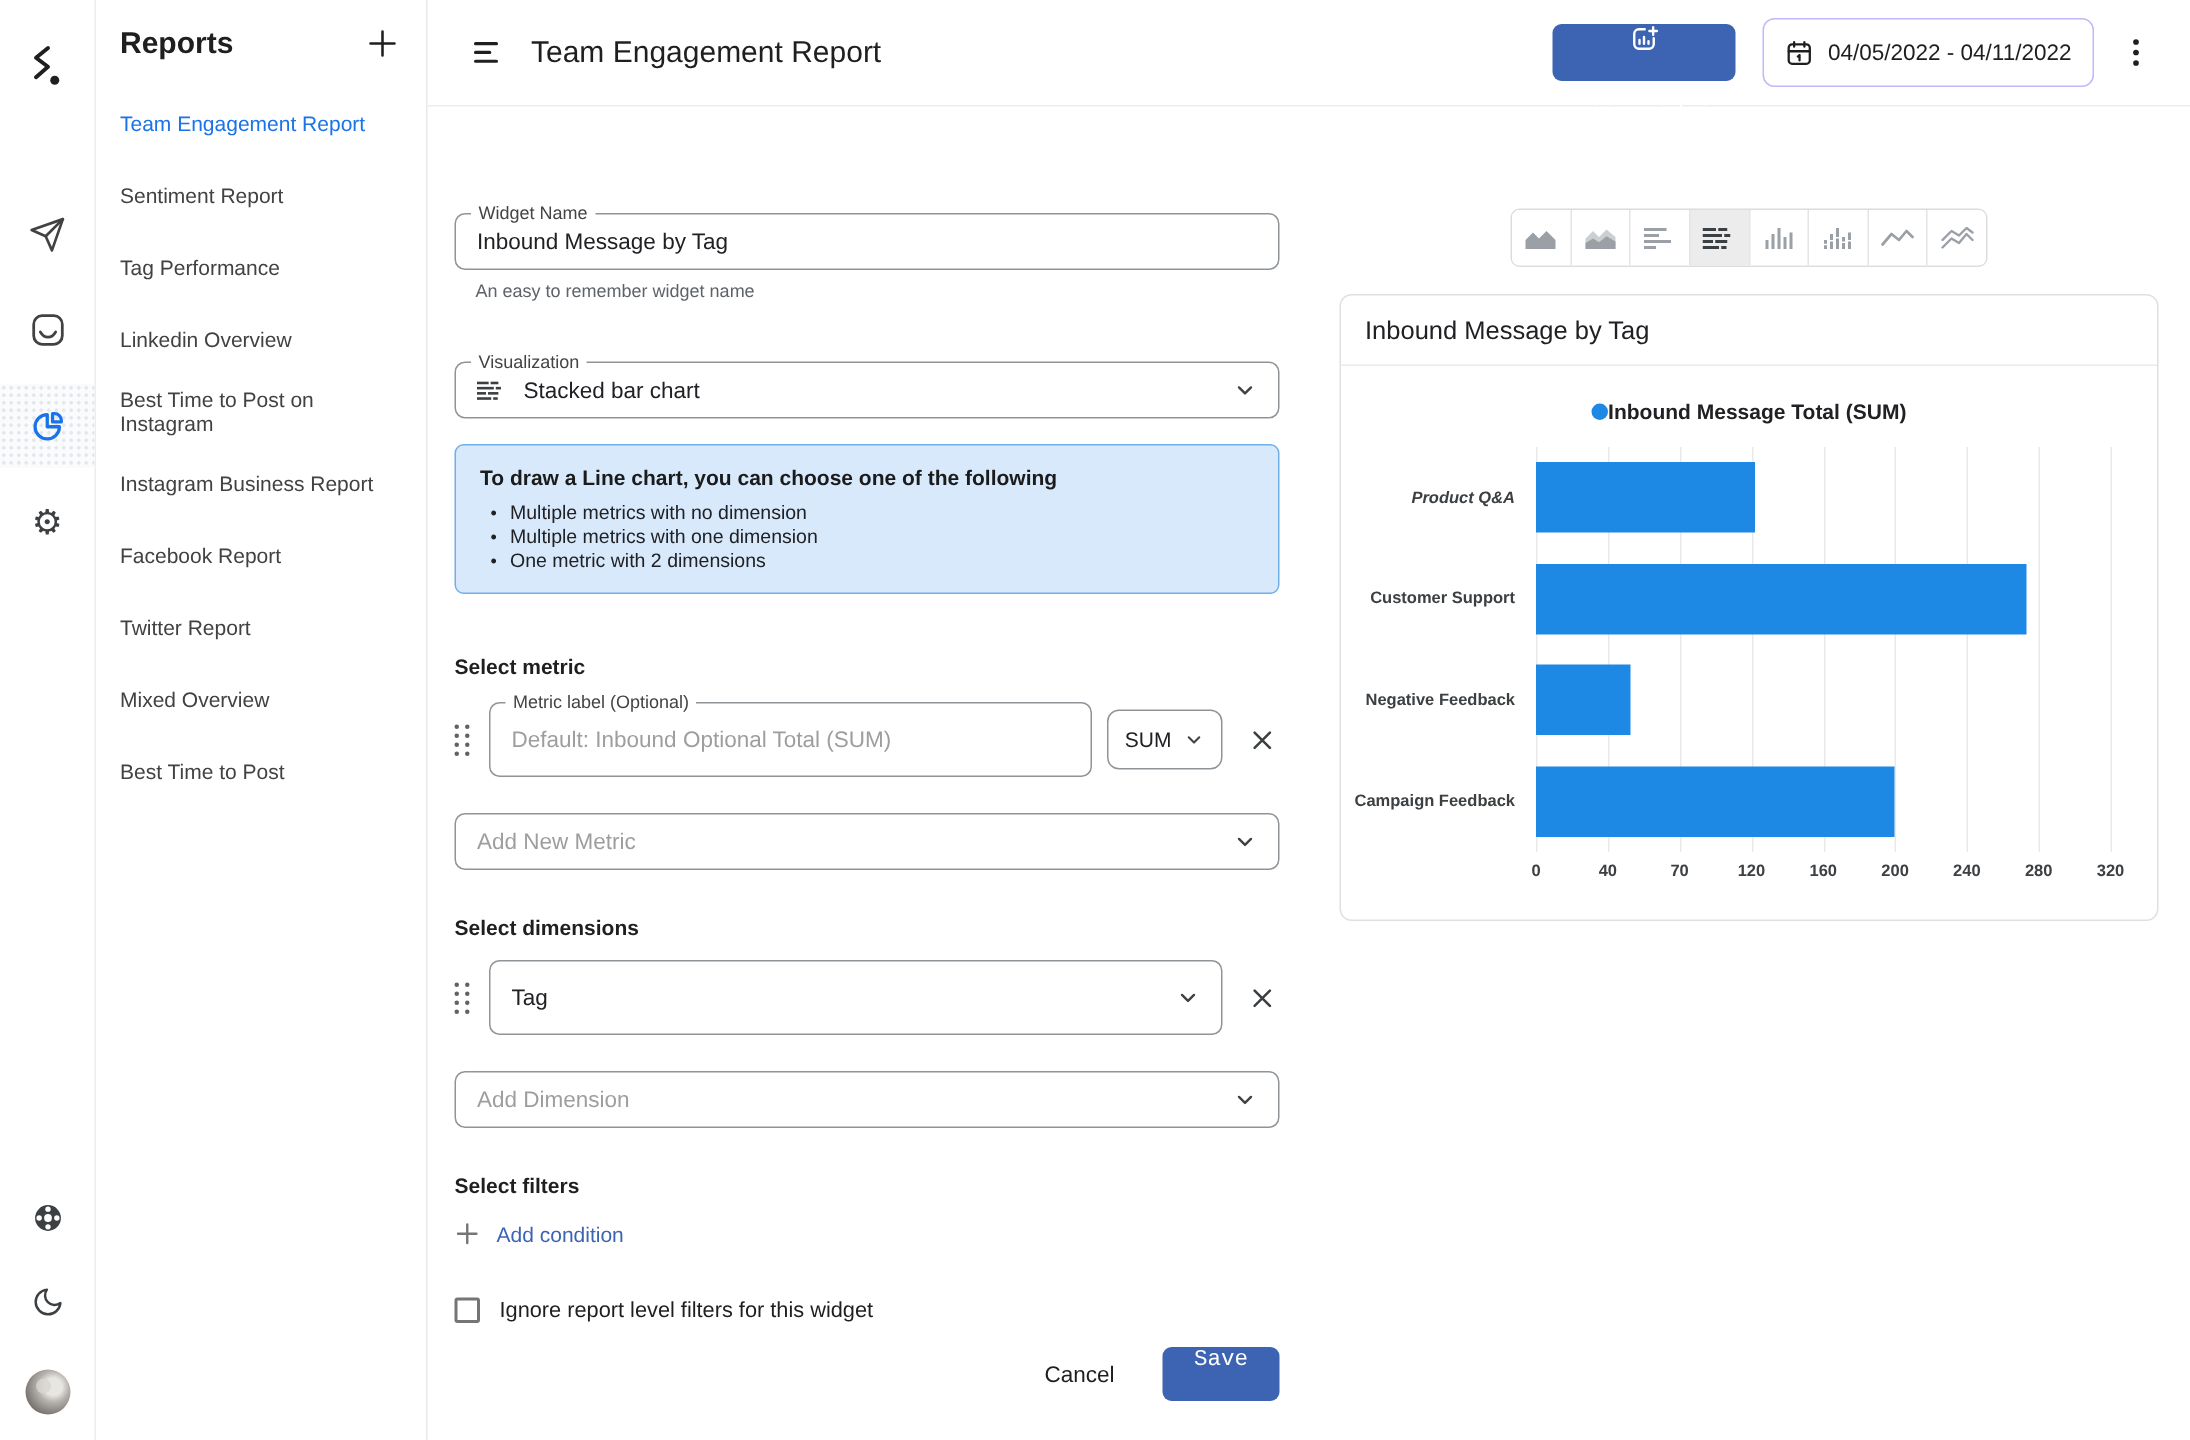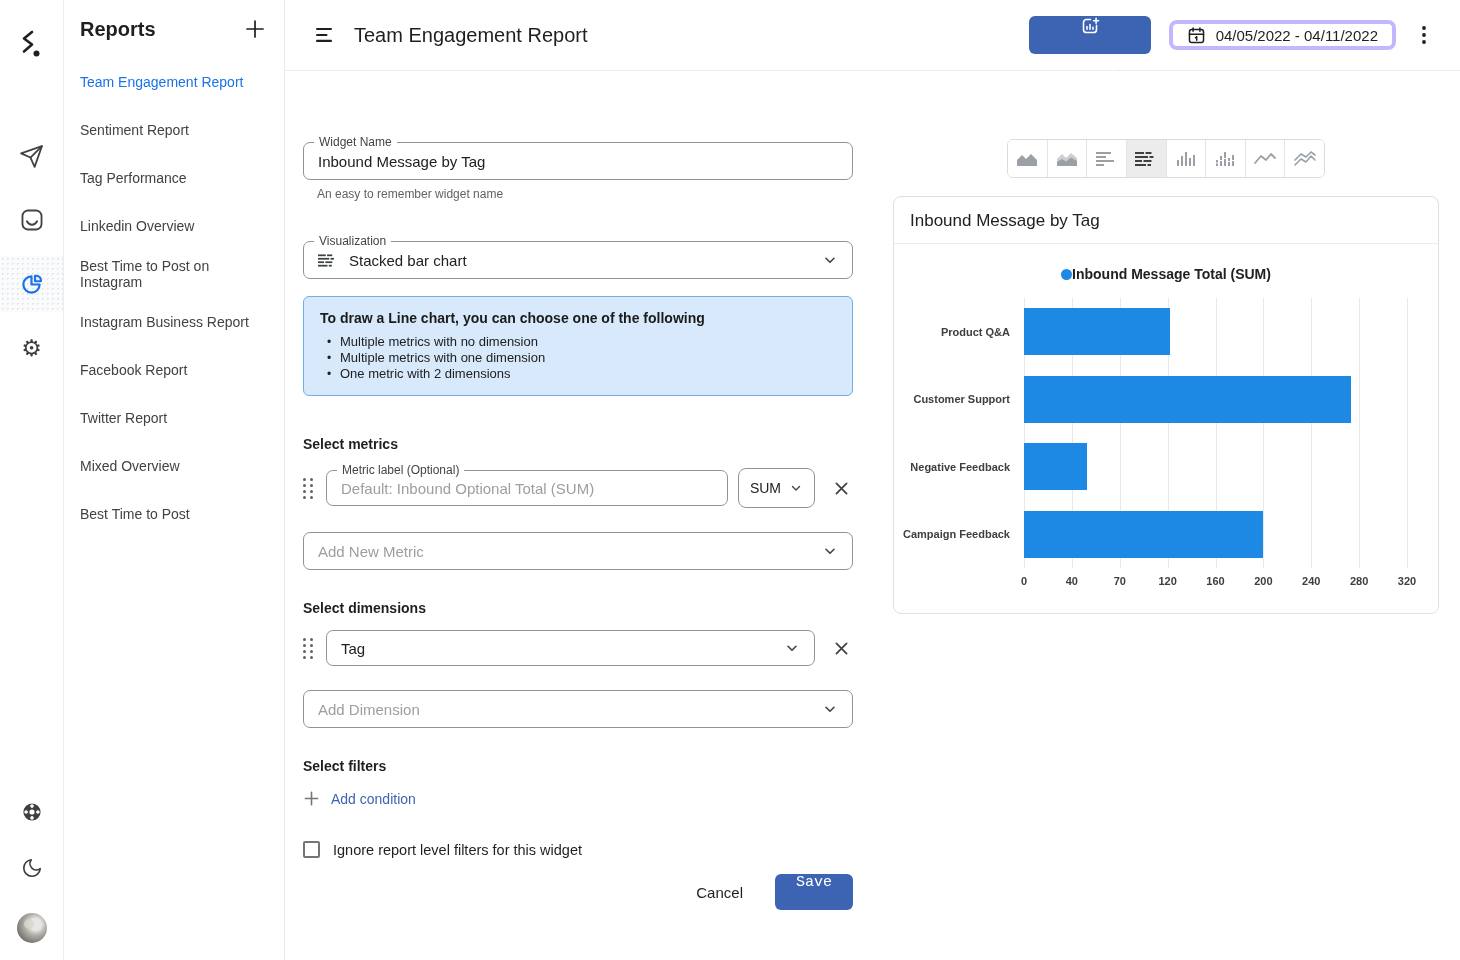--- a/index.html
+++ b/index.html
@@ -29,21 +29,21 @@
   .side-item { height:48px; display:flex; align-items:center; padding:0 16px; font-size:14px; color:#424242; cursor:pointer; }
   .side-item.active { color:#1a73e8; font-weight:500; }
 
   
   .main { position:absolute; left:285px; top:0; width:1175px; height:960px; background:#fff; }
   .topbar { height:71px; border-bottom:1px solid #ececec; display:flex; align-items:center; padding:0 30px 0 27px; }
   .page-title { font-size:20px; font-weight:500; color:#1f1f1f; margin-left:16px; }
   .topbar-right { margin-left:auto; display:flex; align-items:center; }
   .btn-primary { border:none; border-radius:6px; color:#fff; font-size:15px; font-weight:500;
     height:38px; padding:0 16px; display:flex; align-items:center; gap:22px; cursor:pointer; font-family:Liberation Mono, monospace;flex-direction:column; }
-  .date-chip { margin-left:18px; height:30px; border:4px solid #c4b5fd; border-radius:8px; background:#fff;
+  .date-chip { margin-left:18px; height:46px; border:1px solid #c4b5fd; border-radius:8px; background:#fff;
     display:flex; align-items:center; gap:10px; padding:0 14px; font-size:15px; font-weight:500; color:#1f1f1f; cursor:pointer; font-family:inherit; }
   .kebab { margin-left:22px; padding:4px; cursor:pointer; }
 
   
   .form-col { position:absolute; left:18px; top:71px; width:550px; }
   .mat-field { position:relative; border:1px solid #8f9499; border-radius:7px; height:38px;
     display:flex; align-items:center; padding:0 14px; background:#fff; }
   .mat-field .float-label { position:absolute; top:-8px; left:10px; background:#fff; padding:0 5px; font-size:12px; color:#444; white-space:nowrap; }
   .field-value { font-size:15px; color:#202124; }
   .placeholder { font-size:15px; color:#9e9e9e; }
@@ -56,21 +56,21 @@
   .info-box ul { margin:8px 0 0 7px; padding:0; list-style:none; }
   .info-box li { font-size:13px; color:#202124; line-height:16px; padding-left:13px; position:relative; }
   .info-box li::before { content:"•"; position:absolute; left:0; font-size:12px; color:#202124; }
 
   .section-heading { margin-top:40px; font-size:14px; font-weight:700; color:#1f1f1f; }
   .section-heading.tight { margin-top:30px; }
 
   .metric-row { margin-top:16px; display:flex; align-items:center; }
   .drag-handle { width:10px; margin-right:13px; display:grid; grid-template-columns:repeat(2,3px); gap:3px 4px; cursor:grab; }
   .drag-handle span { width:3px; height:3px; border-radius:50%; background:#5f6368; }
-  .row-field { flex:1; height:36px; }
+  .row-field { flex:1; height:50px; }
   .sum-chip { margin-left:10px; height:40px; border:1px solid #8f9499; border-radius:8px; background:#fff;
     display:flex; align-items:center; gap:8px; padding:0 11px; font-size:14px; font-weight:500; color:#202124; cursor:pointer; font-family:inherit; }
   .row-close { margin-left:15px; padding:3px; cursor:pointer; }
 
   .add-select { margin-top:24px; height:38px; cursor:pointer; }
 
   .add-condition { margin-top:12px; display:flex; align-items:center; gap:11px; cursor:pointer; width:max-content; padding:4px 0; }
   .add-condition .label { font-size:14px; font-weight:500; }
 
   .checkbox-row { margin-top:30px; display:flex; align-items:center; gap:13px; }
@@ -267,21 +267,21 @@
 
     <div class="info-box" style="background: rgb(215, 233, 251); border-color: rgb(111, 176, 232);">
       <div class="info-title">To draw a Line chart, you can choose one of the following</div>
       <ul>
           <li>Multiple metrics with no dimension</li>
           <li>Multiple metrics with one dimension</li>
           <li>One metric with 2 dimensions</li>
         </ul>
     </div>
 
-    <div class="section-heading">Select metrics</div>
+    <div class="section-heading">Select metric</div>
 
     <div class="metric-row">
       <span class="drag-handle">
         <span></span>
           <span></span>
           <span></span>
           <span></span>
           <span></span>
           <span></span>
           <span></span>
@@ -482,21 +482,21 @@
           <div class="tick-label" style="left: 50%;">160</div>
           <div class="gridline" style="left: 62.5%;"></div>
           <div class="tick-label" style="left: 62.5%;">200</div>
           <div class="gridline" style="left: 75%;"></div>
           <div class="tick-label" style="left: 75%;">240</div>
           <div class="gridline" style="left: 87.5%;"></div>
           <div class="tick-label" style="left: 87.5%;">280</div>
           <div class="gridline" style="left: 100%;"></div>
           <div class="tick-label" style="left: 100%;">320</div>
           <div class="bar" style="top: 10.25px; width: 38.125%; background: rgb(30, 136, 229);"></div>
-          <div class="cat-label" style="top: 27.75px;">Product Q&amp;A</div>
+          <div class="cat-label" style="top: 27.75px; font-style: italic;">Product Q&amp;A</div>
           <div class="bar" style="top: 77.75px; width: 85.3125%; background: rgb(30, 136, 229);"></div>
           <div class="cat-label" style="top: 95.25px;">Customer Support</div>
           <div class="bar" style="top: 145.25px; width: 16.5625%; background: rgb(30, 136, 229);"></div>
           <div class="cat-label" style="top: 162.75px;">Negative Feedback</div>
           <div class="bar" style="top: 212.75px; width: 62.5%; background: rgb(30, 136, 229);"></div>
           <div class="cat-label" style="top: 230.25px;">Campaign Feedback</div>
         </div>
     </div>
   </div>
 </div>

